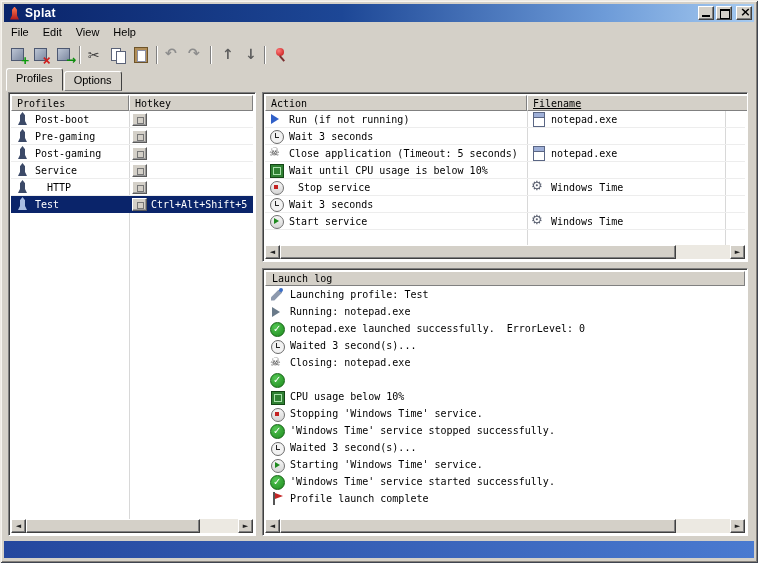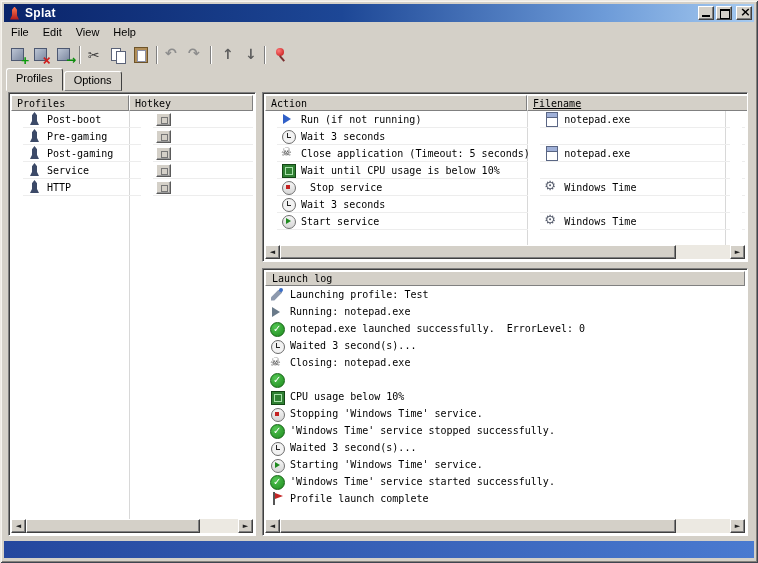--- a/index.html
+++ b/index.html
@@ -85,21 +85,21 @@
 
   .lv-header { display:flex; height:16px; position:relative; z-index:2; }
   .hcell {
     height:16px; background:#d4d0c8; overflow:hidden; white-space:nowrap;
     border:1px solid; border-color:#fff #808080 #808080 #fff;
     font:10px "DejaVu Sans Mono",monospace; padding:2px 0 0 5px; flex:none;
   }
   .vline { position:absolute; width:1px; background:#d8d8d8; z-index:0; }
 
   .lrow, .grow { height:17px; display:flex; align-items:center; font:10px "DejaVu Sans Mono",monospace; white-space:nowrap; position:relative; z-index:1; color:#000; }
-  .cell { display:flex; align-items:center; height:100%; overflow:hidden; border-bottom:1px solid #ededed; padding-left:3px;margin-left:12px; }
+  .cell { display:flex; align-items:center; height:100%; overflow:hidden; border-bottom:1px solid #ededed; padding-left:3px; }
   .grow { padding-left:4px; }
   .ltext { white-space:pre; }
   .sel { background:#0a246a; color:#fff; }
   .sel .cell { border-bottom-color:#0a246a; }
 
   .log-title {
     height:15px; background:#d4d0c8; position:relative; z-index:2;
     border:1px solid; border-color:#fff #808080 #808080 #fff;
     font:10px "DejaVu Sans Mono",monospace; padding:1px 0 0 6px;
   }
@@ -253,27 +253,37 @@
           <div class="cell" style="width: 118px;">
             <span class="ic ic-rocket"></span>
             <span class="ltext">Service</span>
           </div>
           <div class="cell" style="flex: 1 1 0%;">
             <span class="keybtn"></span>
             <span class="ltext" style="margin-left: 4px;"></span>
           </div>
         </div>
         <div class="lrow">
+          <div class="cell" style="width: 118px; gap: 12px;">
+            <span class="ic ic-rocket"></span>
+            <span class="ltext">HTTP</span>
+          </div>
+          <div class="cell" style="flex: 1 1 0%;">
+            <span class="keybtn"></span>
+            <span class="ltext" style="margin-left: 4px;"></span>
+          </div>
+        </div>
+        <div class="lrow sel">
           <div class="cell" style="width: 118px;">
             <span class="ic ic-rocket"></span>
-            <span class="ltext">HTTP</span>
-          </div>
-          <div class="cell" style="flex: 1 1 0%;">
-            <span class="keybtn"></span>
-            <span class="ltext" style="margin-left: 4px;"></span>
+            <span class="ltext">Test</span>
+          </div>
+          <div class="cell" style="flex: 1 1 0%;">
+            <span class="keybtn"></span>
+            <span class="ltext" style="margin-left: 4px;">Ctrl+Alt+Shift+5</span>
           </div>
         </div>
       </div>
     <div class="vline" style="left:120px; top:18px; bottom:16px;"></div>
     <div class="hscroll">
       <div class="hs-btn">◄</div>
       <div class="hs-track">
           <div class="hs-thumb" style="width:82%;"></div>
         </div>
       <div class="hs-btn">►</div>

